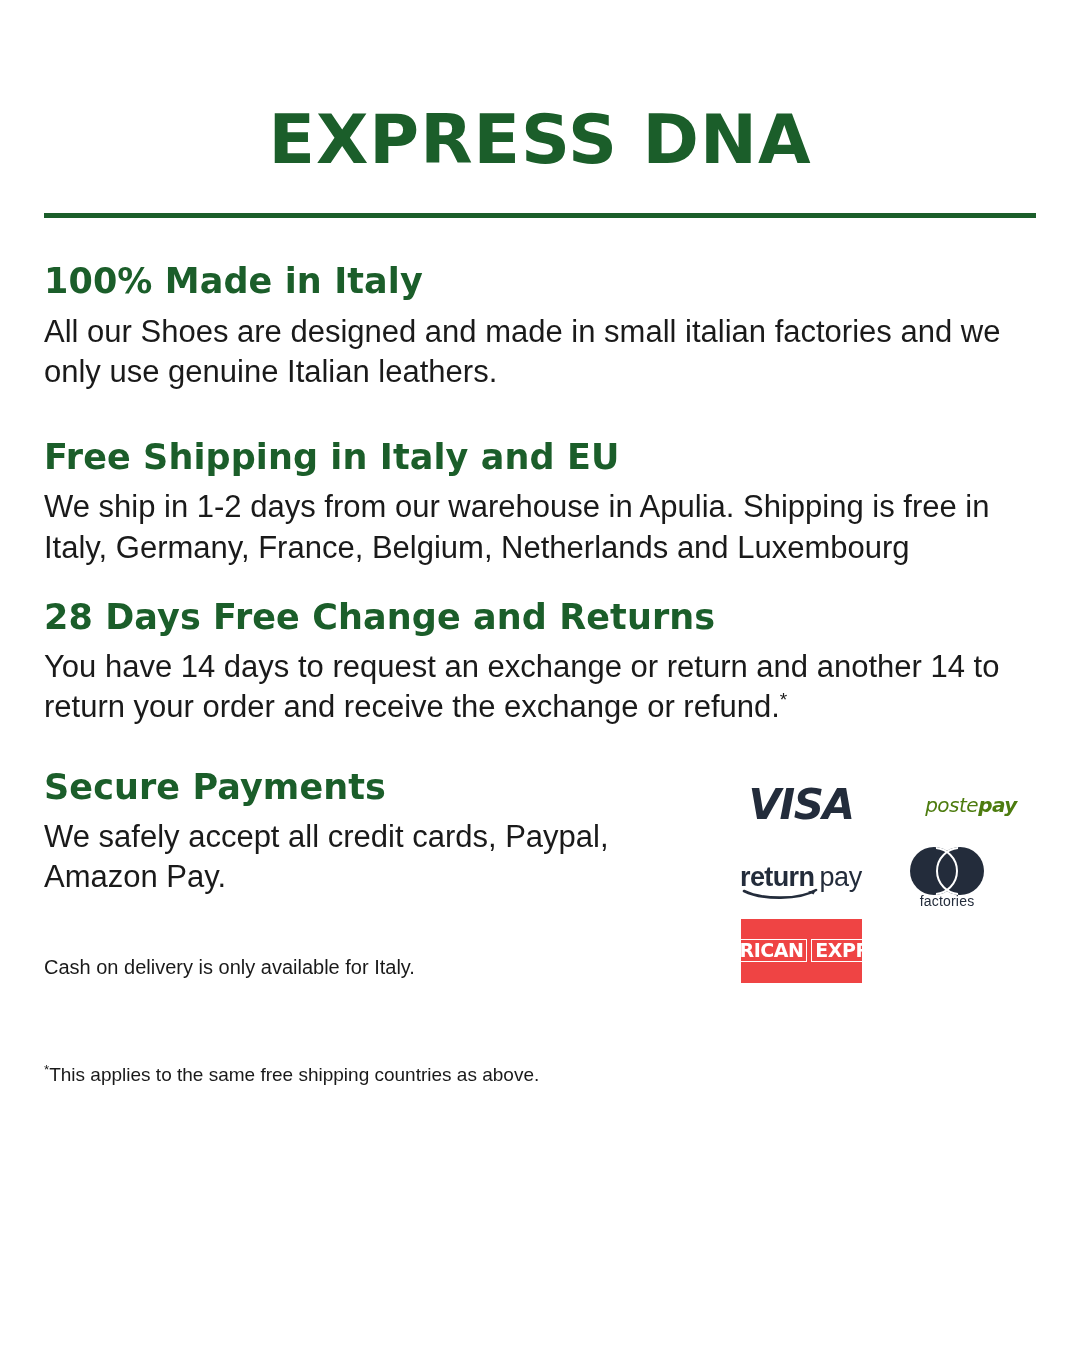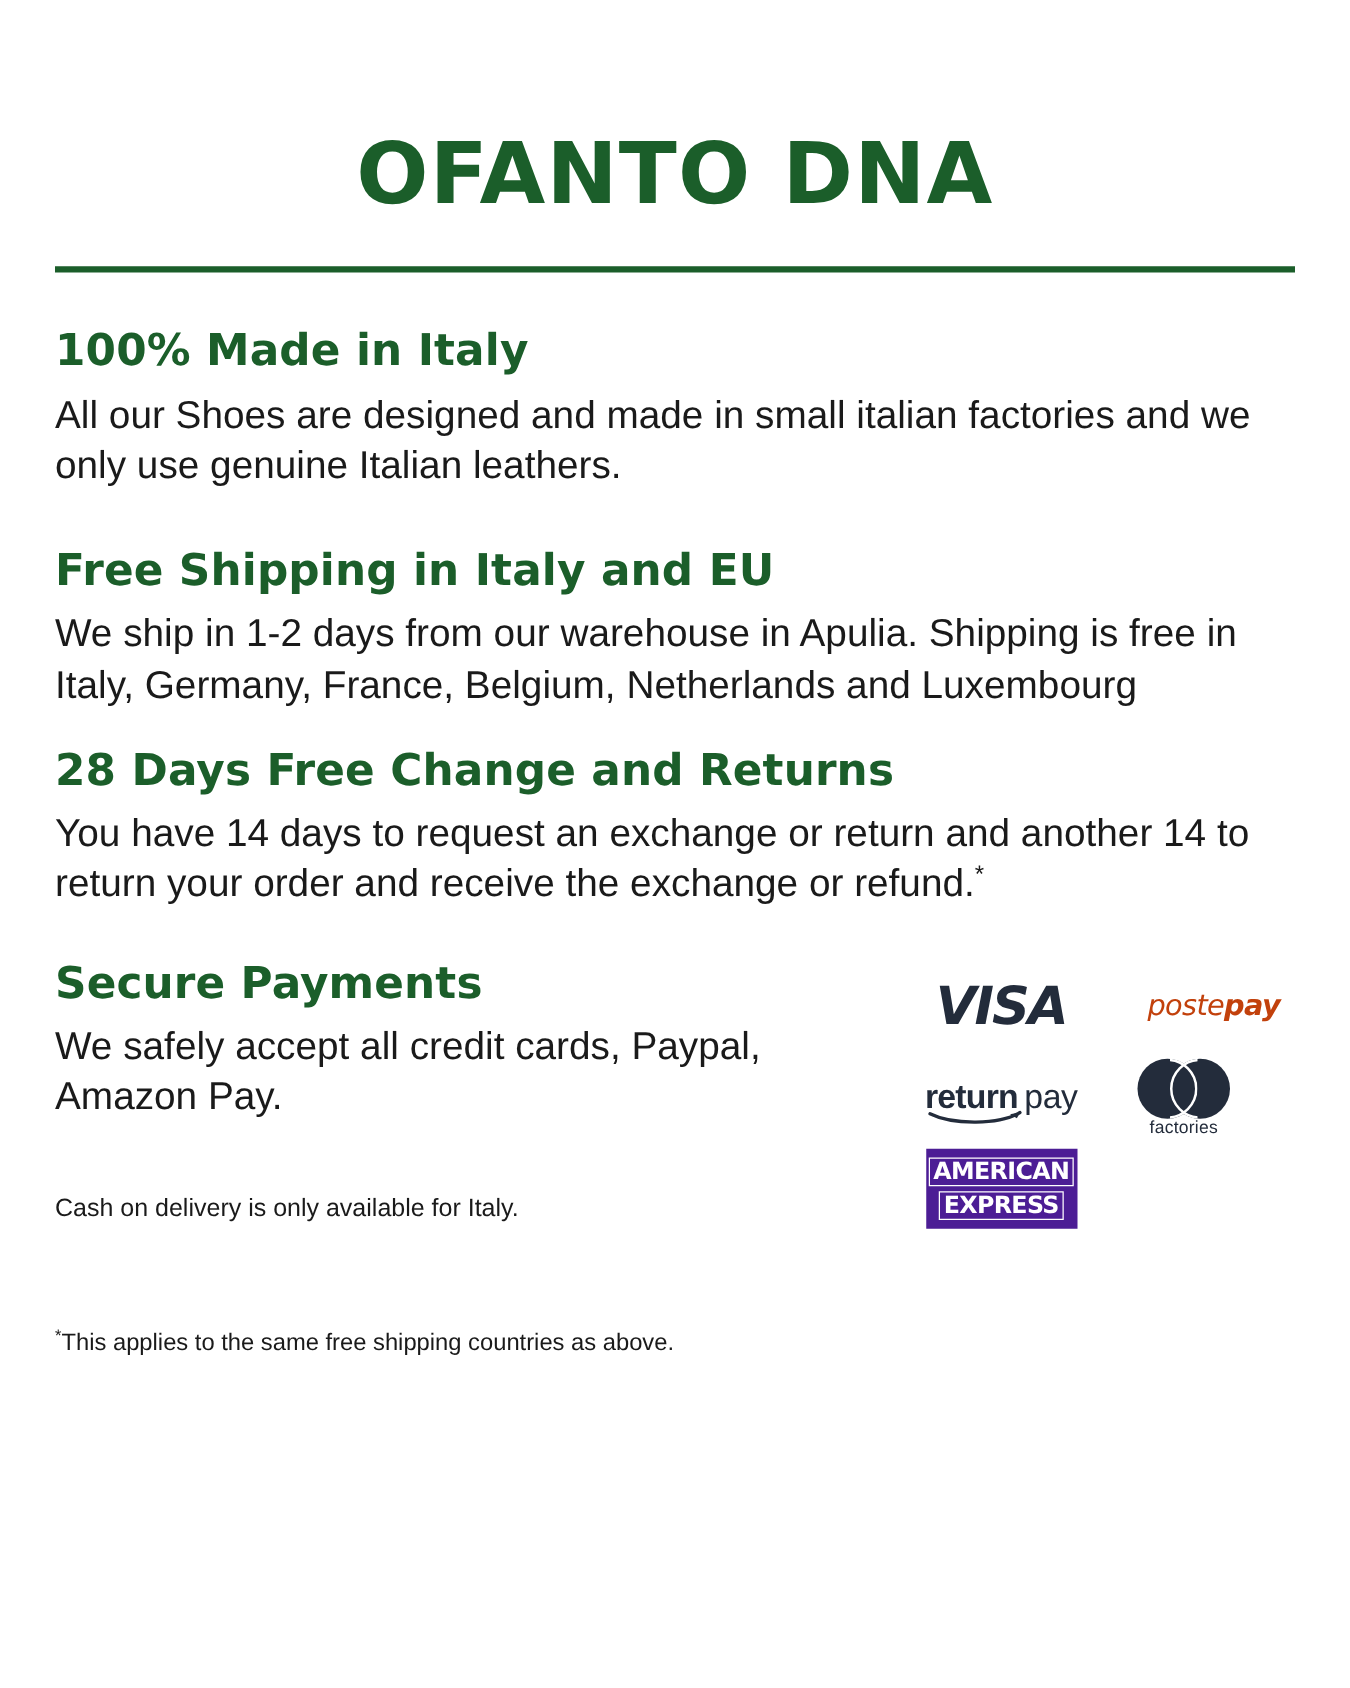--- a/index.html
+++ b/index.html
@@ -135,22 +135,22 @@
     font-family: "DejaVu Sans", sans-serif;
     font-weight: 700;
     font-style: italic;
     font-size: 42px;
     letter-spacing: -1.5px;
     color: #232c3b;
   }
   .logo-postepay {
     font-family: "DejaVu Sans", sans-serif;
     font-style: italic;
-    font-size: 23px;
-    color: #c2410c;
+    font-size: 20px;
+    color: #4d7c0f;
     letter-spacing: -0.5px;
     white-space: nowrap;
     margin-left: 48px;
   }
   .logo-postepay .lite { font-weight: 400; }
   .logo-postepay .bold { font-weight: 700; }
 
   .logo-paypal {
     font-family: "DejaVu Sans", sans-serif;
     font-weight: 700;
@@ -231,25 +231,24 @@
   .mc-overlap::after  { left: 0px; }
   .mc-word {
     margin-top: 5px;
     font-family: "Liberation Sans", sans-serif;
     font-size: 14px;
     letter-spacing: 0.2px;
     color: #232c3b;
   }
 
   .logo-amex {
-    background: #4c1d95;
+    background: #ef4444;
     width: 121px;
     height: 64px;
     display: flex;
-    flex-direction: column;
     align-items: center;
     justify-content: center;
     gap: 4px;
   }
   .amex-line {
     color: #ffffff;
     font-family: "DejaVu Sans", sans-serif;
     font-weight: 700;
     font-size: 19px;
     letter-spacing: -0.5px;
@@ -257,21 +256,21 @@
     border: 1.5px solid #ffffff;
     padding: 1px 3px;
     white-space: nowrap;
   }
 </style>
 </head>
 <body>
 
 <div class="page">
 
-  <h1 class="brand-title">OFANTO DNA</h1>
+  <h1 class="brand-title">EXPRESS DNA</h1>
 
   <div class="rule"></div>
 
   <div class="sections">
 
     <div class="section" id="section-made-in-italy">
       <h2 class="section-heading">100% Made in Italy</h2>
       <p class="section-body">All our Shoes are designed and made in small italian factories and we only use genuine Italian leathers.</p>
     </div>
 

